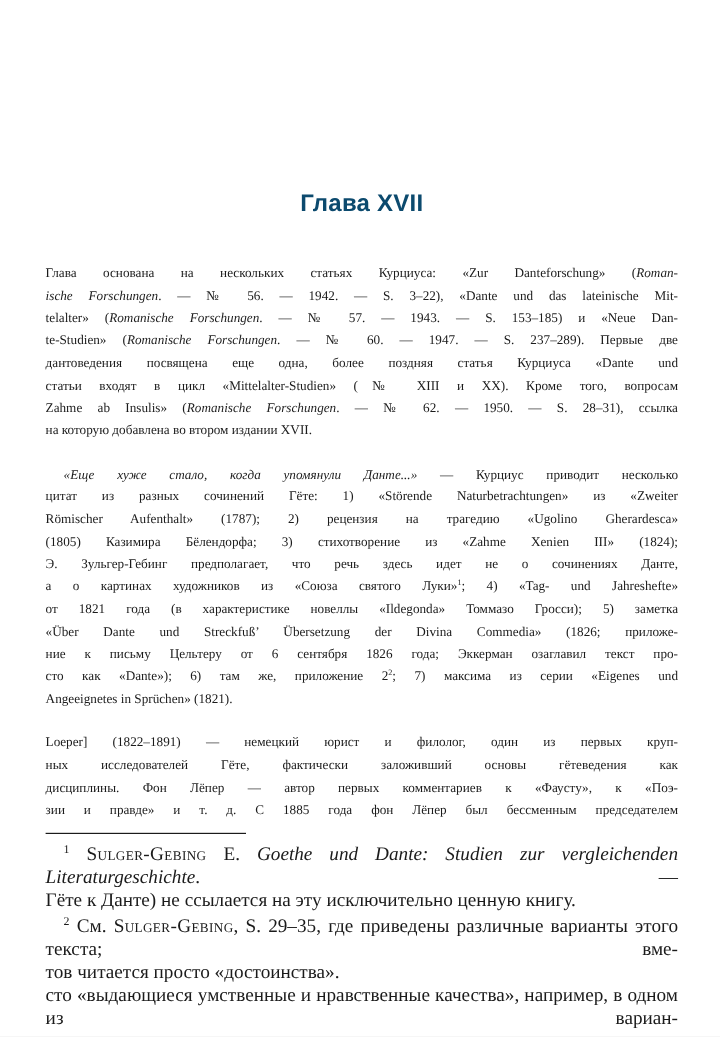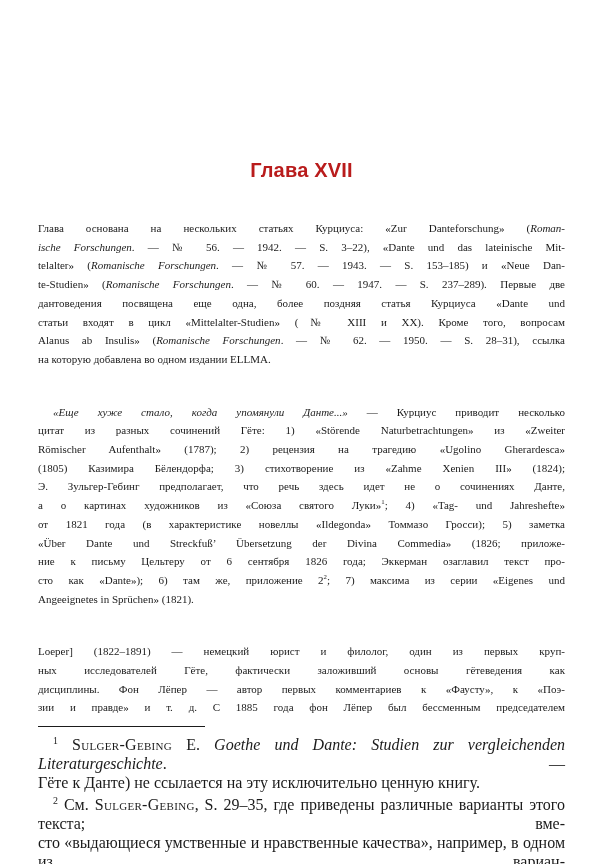--- a/index.html
+++ b/index.html
@@ -19,28 +19,28 @@
     width: 527px;
   }
   .title {
     font-family: "Liberation Sans", sans-serif;
     font-weight: 700;
     font-size: 20px;
     line-height: 24px;
     text-align: center;
     letter-spacing: 0.2px;
     margin-bottom: 37px;
-    color: #b91c1c;
+    color: #0c4a6e;
   }
   .body-text {
     font-family: "Liberation Serif", "DejaVu Serif", serif;
     font-size: 11px;
     line-height: 18.7px;
   }
-  .para + .para { margin-top: 34px; }
+  .para + .para { margin-top: 18px; }
   .line { text-align: justify; text-align-last: justify; }
   .line.last { text-align-last: left; }
   .line.ind { text-indent: 15px; }
   .it { font-style: italic; }
   .sup { font-size: 0.62em; vertical-align: super; line-height: 0; }
   .sc { font-variant: small-caps; letter-spacing: 0.3px; }
   .fn-sep {
     border: none;
     border-top: 1.5px solid #1b1b1b;
     width: 167px;
@@ -60,22 +60,22 @@
   <div class="content">
     <div class="title">Глава XVII</div>
     <div class="body-text">
         <div class="para">
           <div class="line"><span>Глава основана на нескольких статьях Курциуса: «Zur Danteforschung» (</span><span class="it">Roman-</span></div>
           <div class="line"><span class="it">ische Forschungen</span><span>. — № 56. — 1942. — S. 3–22), «Dante und das lateinische Mit-</span></div>
           <div class="line"><span>telalter» (</span><span class="it">Romanische Forschungen</span><span>. — № 57. — 1943. — S. 153–185) и «Neue Dan-</span></div>
           <div class="line"><span>te-Studien» (</span><span class="it">Romanische Forschungen</span><span>. — № 60. — 1947. — S. 237–289). Первые две</span></div>
           <div class="line"><span>дантоведения посвящена еще одна, более поздняя статья Курциуса «Dante und</span></div>
           <div class="line"><span>статьи входят в цикл «Mittelalter-Studien» (№ XIII и XX). Кроме того, вопросам</span></div>
-          <div class="line"><span>Alanus ab Insulis» (</span><span class="it">Romanische Forschungen</span><span>. — № 62. — 1950. — S. 28–31), ссылка</span></div>
-          <div class="line last"><span>на которую добавлена во одном издании ELLMA.</span></div>
+          <div class="line"><span>Zahme ab Insulis» (</span><span class="it">Romanische Forschungen</span><span>. — № 62. — 1950. — S. 28–31), ссылка</span></div>
+          <div class="line last"><span>на которую добавлена во втором издании XVII.</span></div>
         </div>
         <div class="para">
           <div class="line ind"><span class="it">«Еще хуже стало, когда упомянули Данте...»</span><span> — Курциус приводит несколько</span></div>
           <div class="line"><span>цитат из разных сочинений Гёте: 1) «Störende Naturbetrachtungen» из «Zweiter</span></div>
           <div class="line"><span>Römischer Aufenthalt» (1787); 2) рецензия на трагедию «Ugolino Gherardesca»</span></div>
           <div class="line"><span>(1805) Казимира Бёлендорфа; 3) стихотворение из «Zahme Xenien III» (1824);</span></div>
           <div class="line"><span>Э. Зульгер-Гебинг предполагает, что речь здесь идет не о сочинениях Данте,</span></div>
           <div class="line"><span>а о картинах художников из «Союза святого Луки»</span><span class="sup">1</span><span>; 4) «Tag- und Jahreshefte»</span></div>
           <div class="line"><span>от 1821 года (в характеристике новеллы «Ildegonda» Томмазо Гросси); 5) заметка</span></div>
           <div class="line"><span>«Über Dante und Streckfuß’ Übersetzung der Divina Commedia» (1826; приложе-</span></div>
@@ -91,18 +91,18 @@
         </div>
       </div>
     <hr class="fn-sep">
     <div class="footnotes">
         <div class="footnote">
           <div class="line ind"><span class="sup">1</span><span> </span><span class="sc">Sulger-Gebing</span><span> E. </span><span class="it">Goethe und Dante: Studien zur vergleichenden Literaturgeschichte</span><span>. —</span></div>
           <div class="line last"><span>Гёте к Данте) не ссылается на эту исключительно ценную книгу.</span></div>
         </div>
         <div class="footnote">
           <div class="line ind"><span class="sup">2</span><span> См. </span><span class="sc">Sulger-Gebing</span><span>, S. 29–35, где приведены различные варианты этого текста; вме-</span></div>
+          <div class="line last"><span>тов читается просто «достоинства».</span></div>
           <div class="line"><span>сто «выдающиеся умственные и нравственные качества», например, в одном из вариан-</span></div>
-          <div class="line last"><span>тов читается просто «достоинства».</span></div>
         </div>
       </div>
   </div>
 </div>
 
 </body></html>

